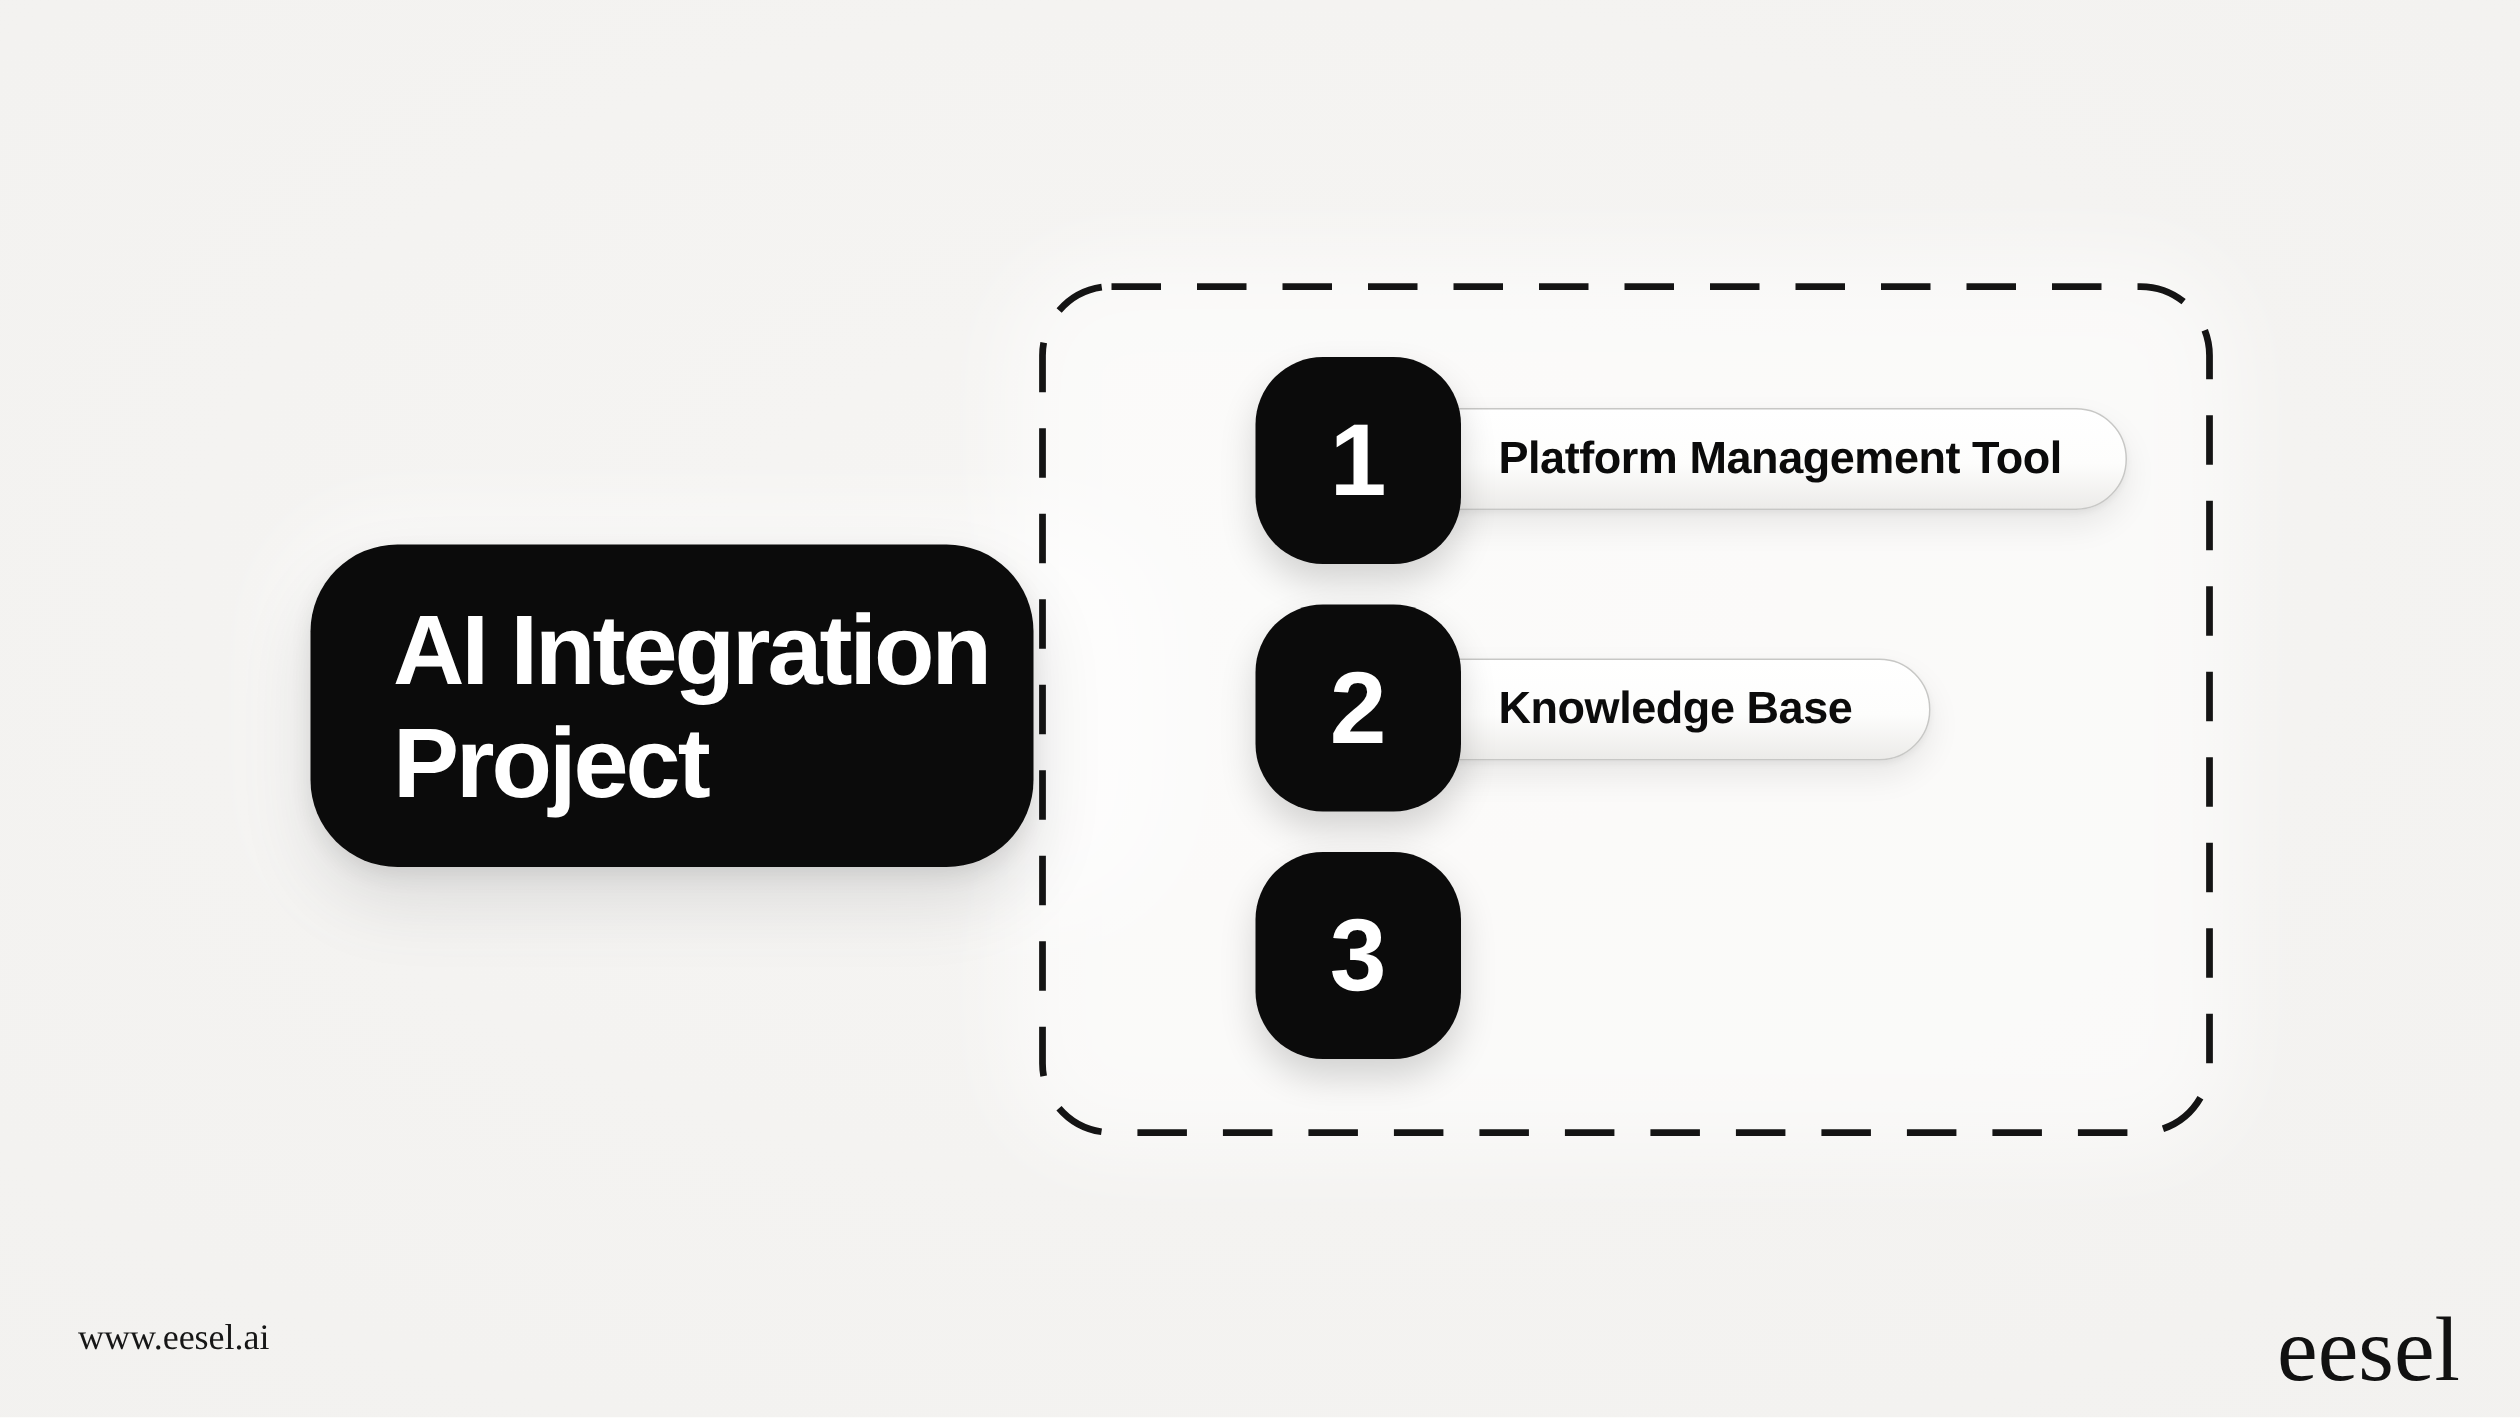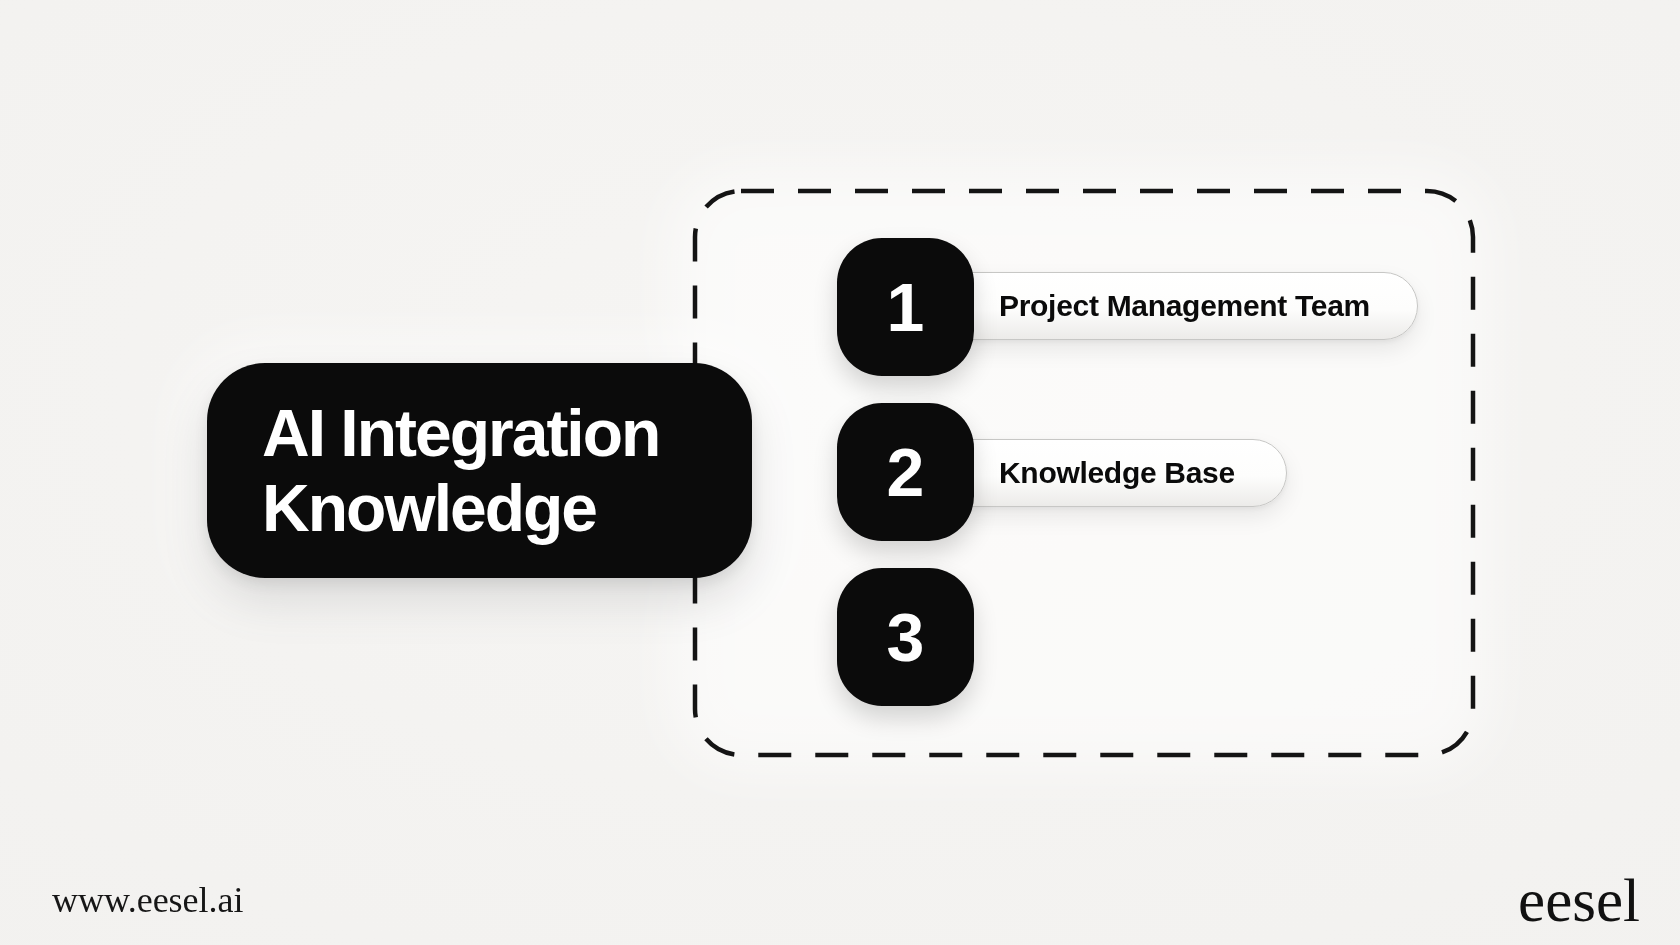--- a/index.html
+++ b/index.html
@@ -27,21 +27,21 @@
     left: 180px; top: 340px;
     width: 600px; height: 270px;
     border-radius: 80px;
     background: rgba(255,255,255,0.5);
     filter: blur(26px);
   }
 
   .main-node {
     position: absolute;
     left: 207px; top: 363px;
-    width: 545px; height: 215px;
+    width: 482px; height: 215px;
     background: #0b0b0b;
     border-radius: 58px;
     display: flex;
     flex-direction: column;
     justify-content: center;
     padding-left: 55px;
     box-shadow: 0 24px 48px rgba(0,0,0,0.12), 0 6px 14px rgba(0,0,0,0.08);
     z-index: 3;
   }
   .main-title {
@@ -98,21 +98,21 @@
     white-space: nowrap;
   }
   .pill-1 { top: 272px; width: 483px; }
   .pill-2 { top: 439px; width: 352px; }
   .pill-3 { top: 602px; width: 456px; }
 
   .site-url {
     position: absolute;
     left: 52px; top: 879px;
     font-family: "Liberation Serif", serif;
-    font-size: 36px;
+    font-size: 24px;
     color: #161616;
   }
   .brand-logo {
     position: absolute;
     right: 40px; top: 866px;
     font-family: "Liberation Serif", serif;
     font-size: 61px;
     color: #111111;
   }
 </style>
@@ -120,30 +120,30 @@
 <body>
 
 <div class="canvas">
 
   <div class="main-halo"></div>
   <div class="group-halo"></div>
 
   <div class="main-node">
     <div class="main-title">
       <div>AI Integration</div>
-      <div>Knowledge</div>
+      <div>Project</div>
     </div>
   </div>
 
   <svg class="dashed-frame" width="784" height="570" viewBox="0 0 784 570">
     <rect x="3" y="3" width="778" height="564" rx="46" ry="46" fill="none" stroke="#141414" stroke-width="4.5" stroke-dasharray="33 24" stroke-linecap="butt"></rect>
   </svg>
 
   <div class="pill pill-1">
-    <span>Project Management Team</span>
+    <span>Platform Management Tool</span>
   </div>
   <div class="numbox numbox-1">
     <span>1</span>
   </div>
 
   <div class="pill pill-2">
     <span>Knowledge Base</span>
   </div>
   <div class="numbox numbox-2">
     <span>2</span>

